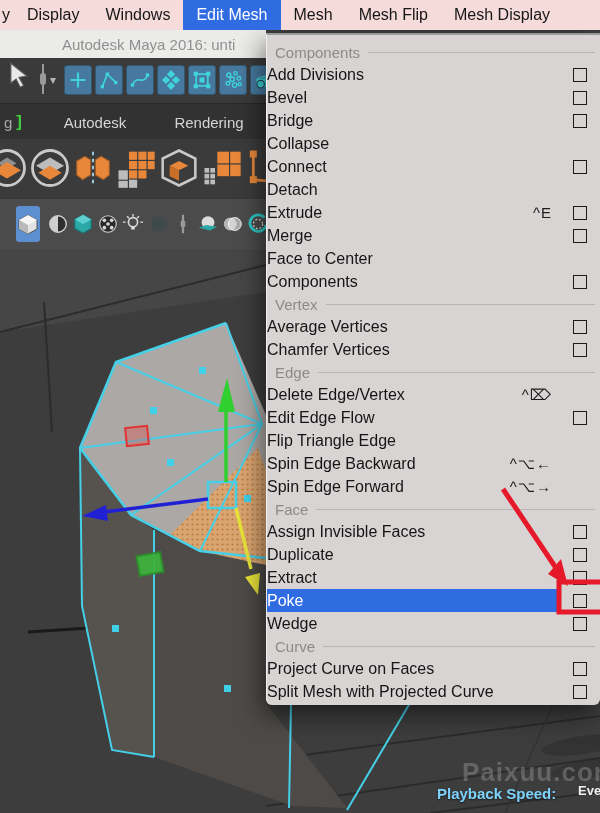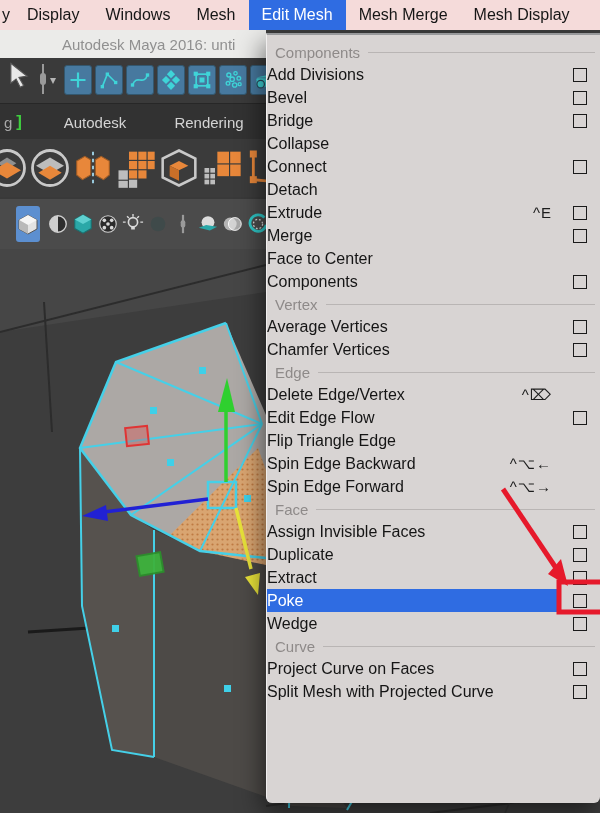--- a/index.html
+++ b/index.html
@@ -54,21 +54,21 @@
   .ptb-icon svg{width:22px;height:22px;}
   .ptb-icon.active{width:38px;height:36px;background:#5c8fd0;border-radius:3px;margin-left:16px;margin-right:4px;}
   .ptb-icon.active svg{width:24px;height:24px;}
   
   .viewport{position:absolute;left:0;top:247px;width:600px;height:566px;z-index:1;}
   .vp-text{position:absolute;z-index:3;white-space:nowrap;}
   .watermark{left:462px;top:757px;font-size:26px;font-weight:bold;color:rgba(205,205,205,0.28);letter-spacing:1px;}
   .playback{left:437px;top:785px;font-size:15px;font-weight:bold;color:#7dd3fc;text-shadow:0 1px 2px rgba(0,0,0,.6);}
   .right-cut{left:578px;top:783px;font-size:13px;font-weight:bold;color:#f0f0f0;}
   
-  .dropdown{position:absolute;left:266px;top:33px;width:334px;height:770px;
+  .dropdown{position:absolute;left:266px;top:33px;width:334px;height:672px;
     background:#d8d4d3;border-top:2px solid #98999b;border-left:1px solid #f0eeee;
     border-radius:0 0 6px 6px;box-shadow:-4px 10px 24px rgba(0,0,0,.5);
     z-index:10;padding-top:6px;box-sizing:border-box;}
   .menu-header{height:22px;display:flex;align-items:center;padding-left:8px;
     color:#8e8a89;font-size:15px;}
   .menu-header .hline{flex:1;height:1px;background:#b9b5b4;margin:0 5px 0 8px;}
   .menu-item{height:23px;display:flex;align-items:center;
     font-size:16px;color:#151515;cursor:default;}
   .menu-item .lbl{white-space:nowrap;}
   .menu-item .shortcut{margin-left:auto;margin-right:8px;font-size:15px;color:#1c1c1c;letter-spacing:1px;}
@@ -163,23 +163,23 @@
 </div>
 
 <div class="vp-text watermark">Paixuu.com</div>
 <div class="vp-text playback">Playback Speed:</div>
 <div class="vp-text right-cut">Ever</div>
 
 <div class="menubar" id="menubar">
     <div class="menubar-item partial">y</div>
     <div class="menubar-item">Display</div>
     <div class="menubar-item">Windows</div>
+    <div class="menubar-item active">Edit Mesh</div>
     <div class="menubar-item">Mesh</div>
-    <div class="menubar-item active">Edit Mesh</div>
-    <div class="menubar-item">Mesh Merge</div>
+    <div class="menubar-item">Mesh Flip</div>
     <div class="menubar-item">Mesh Display</div>
   </div>
 
 <div class="titlebar">
   <span>Autodesk Maya 2016: unti</span>
 </div>
 
 <div class="statusline">
   <div class="cursor-tool">
     <svg viewBox="0 0 24 24">

